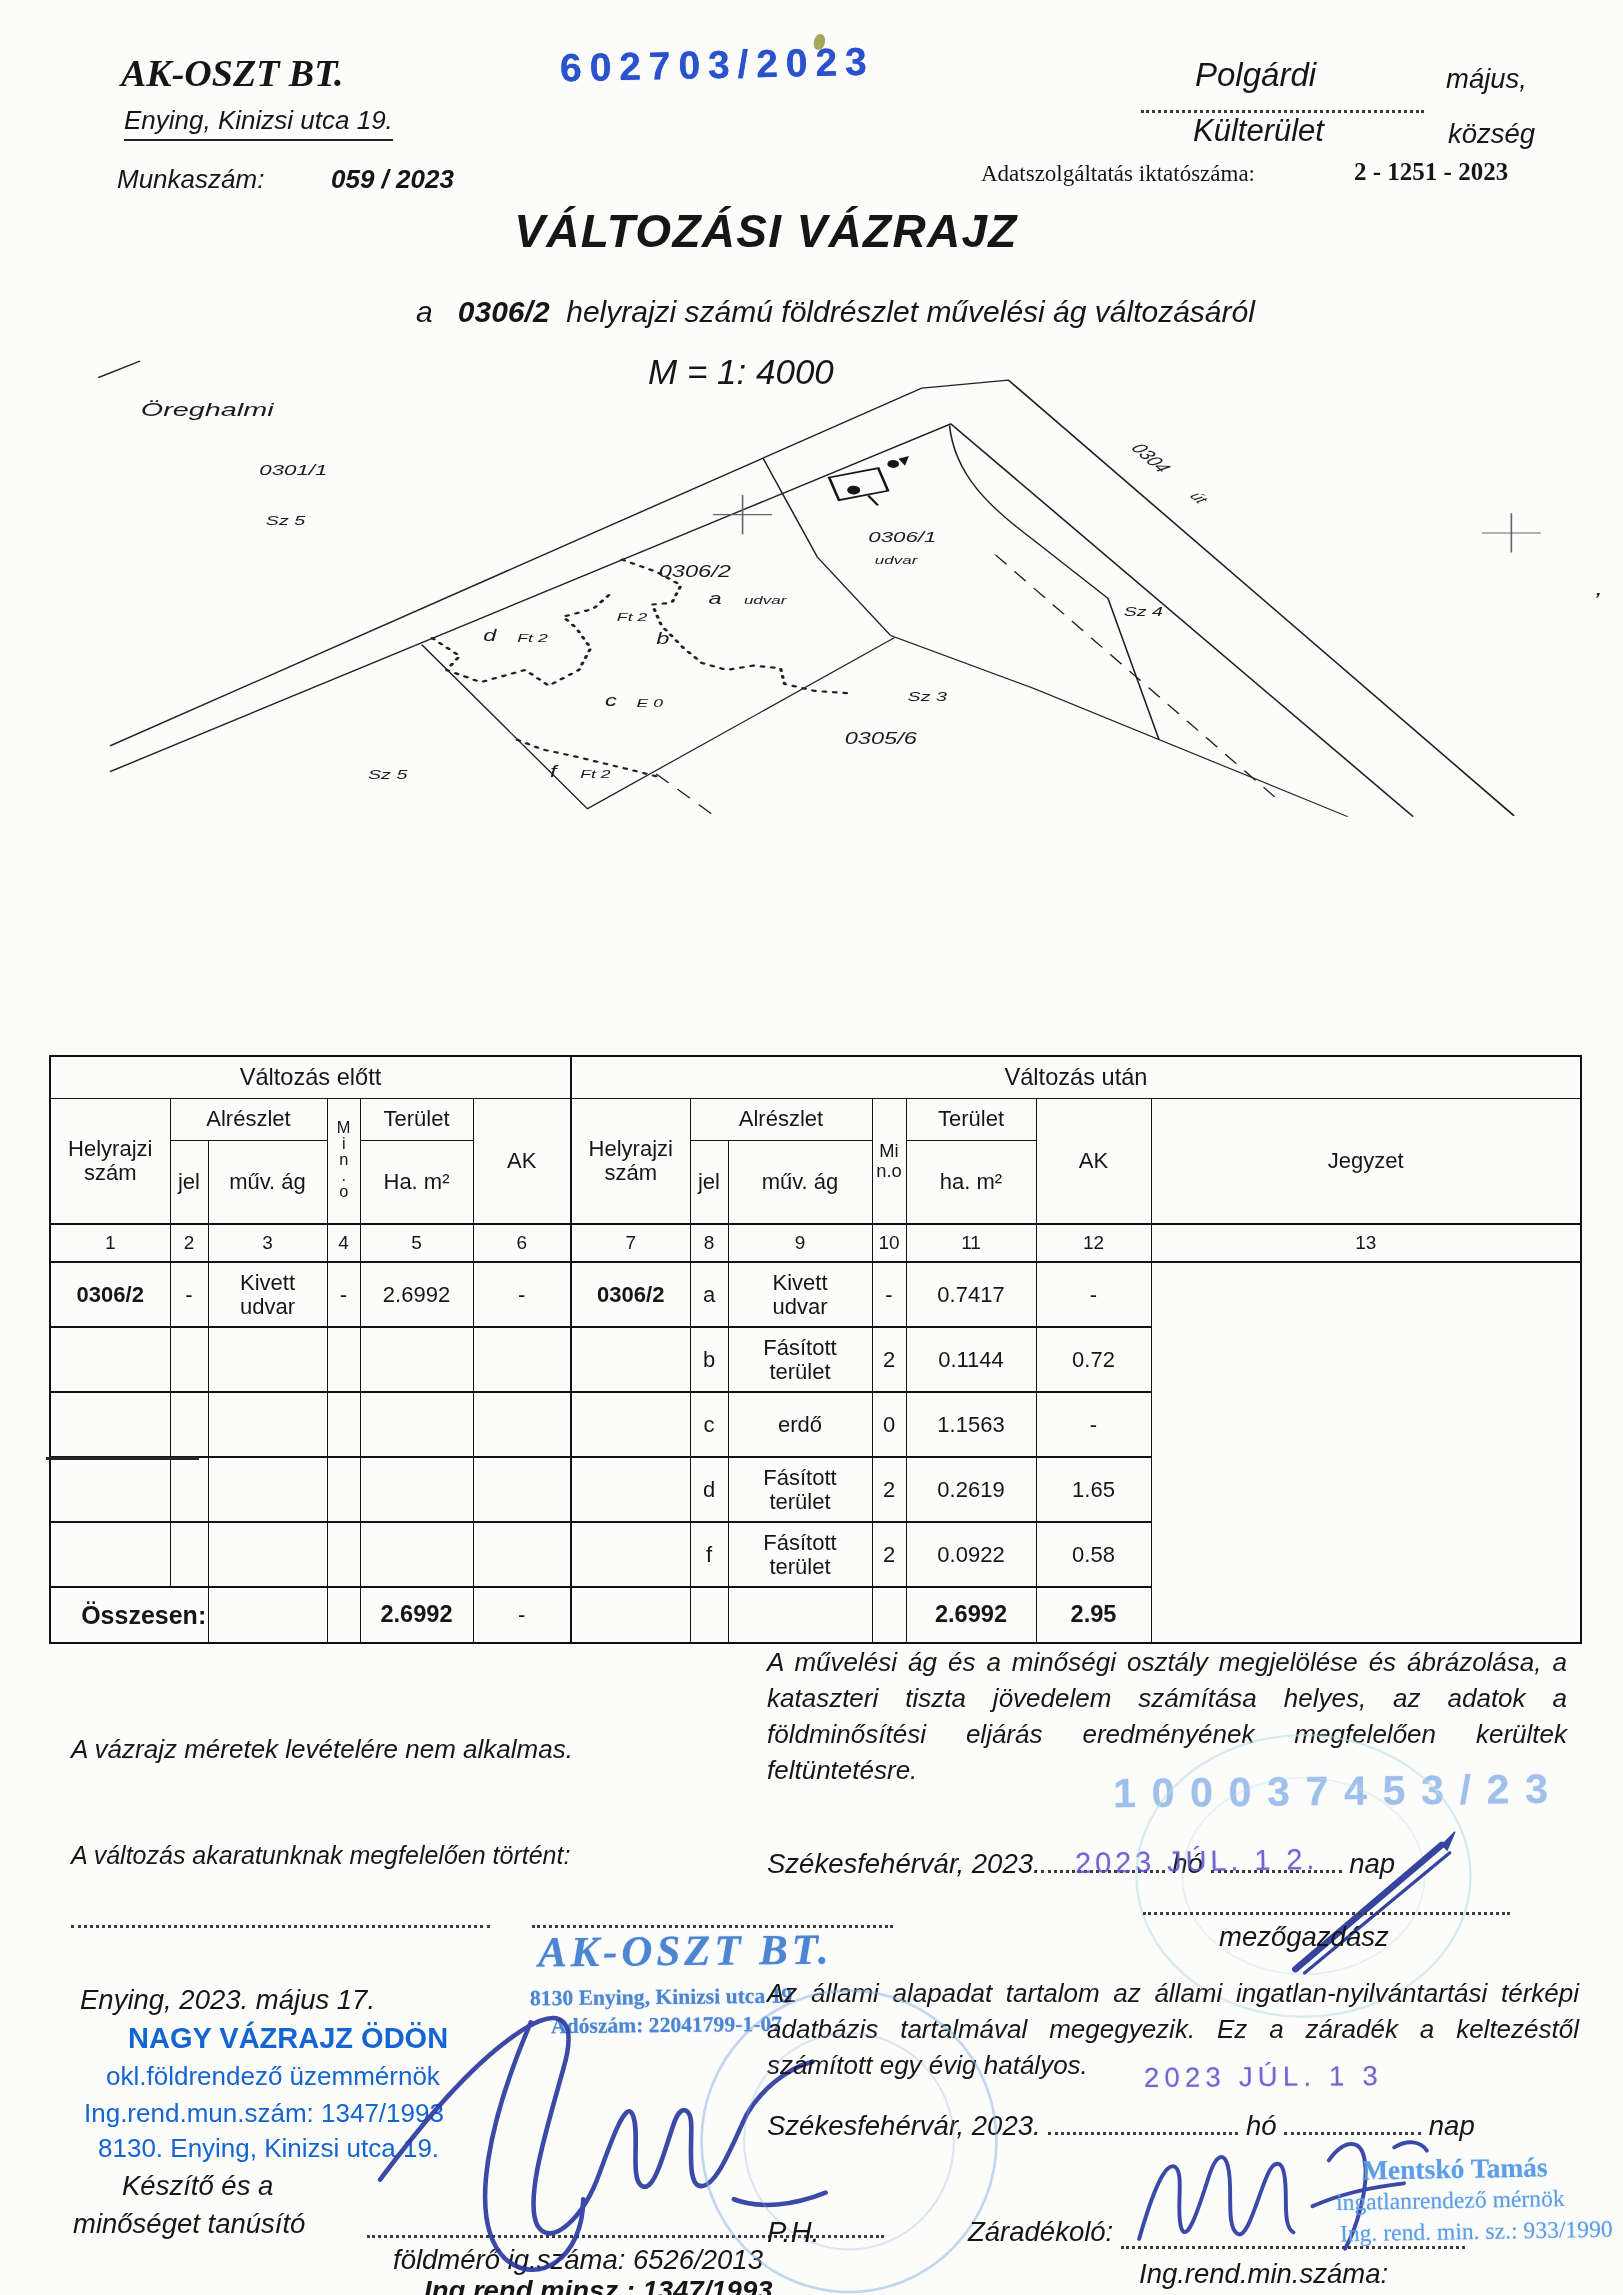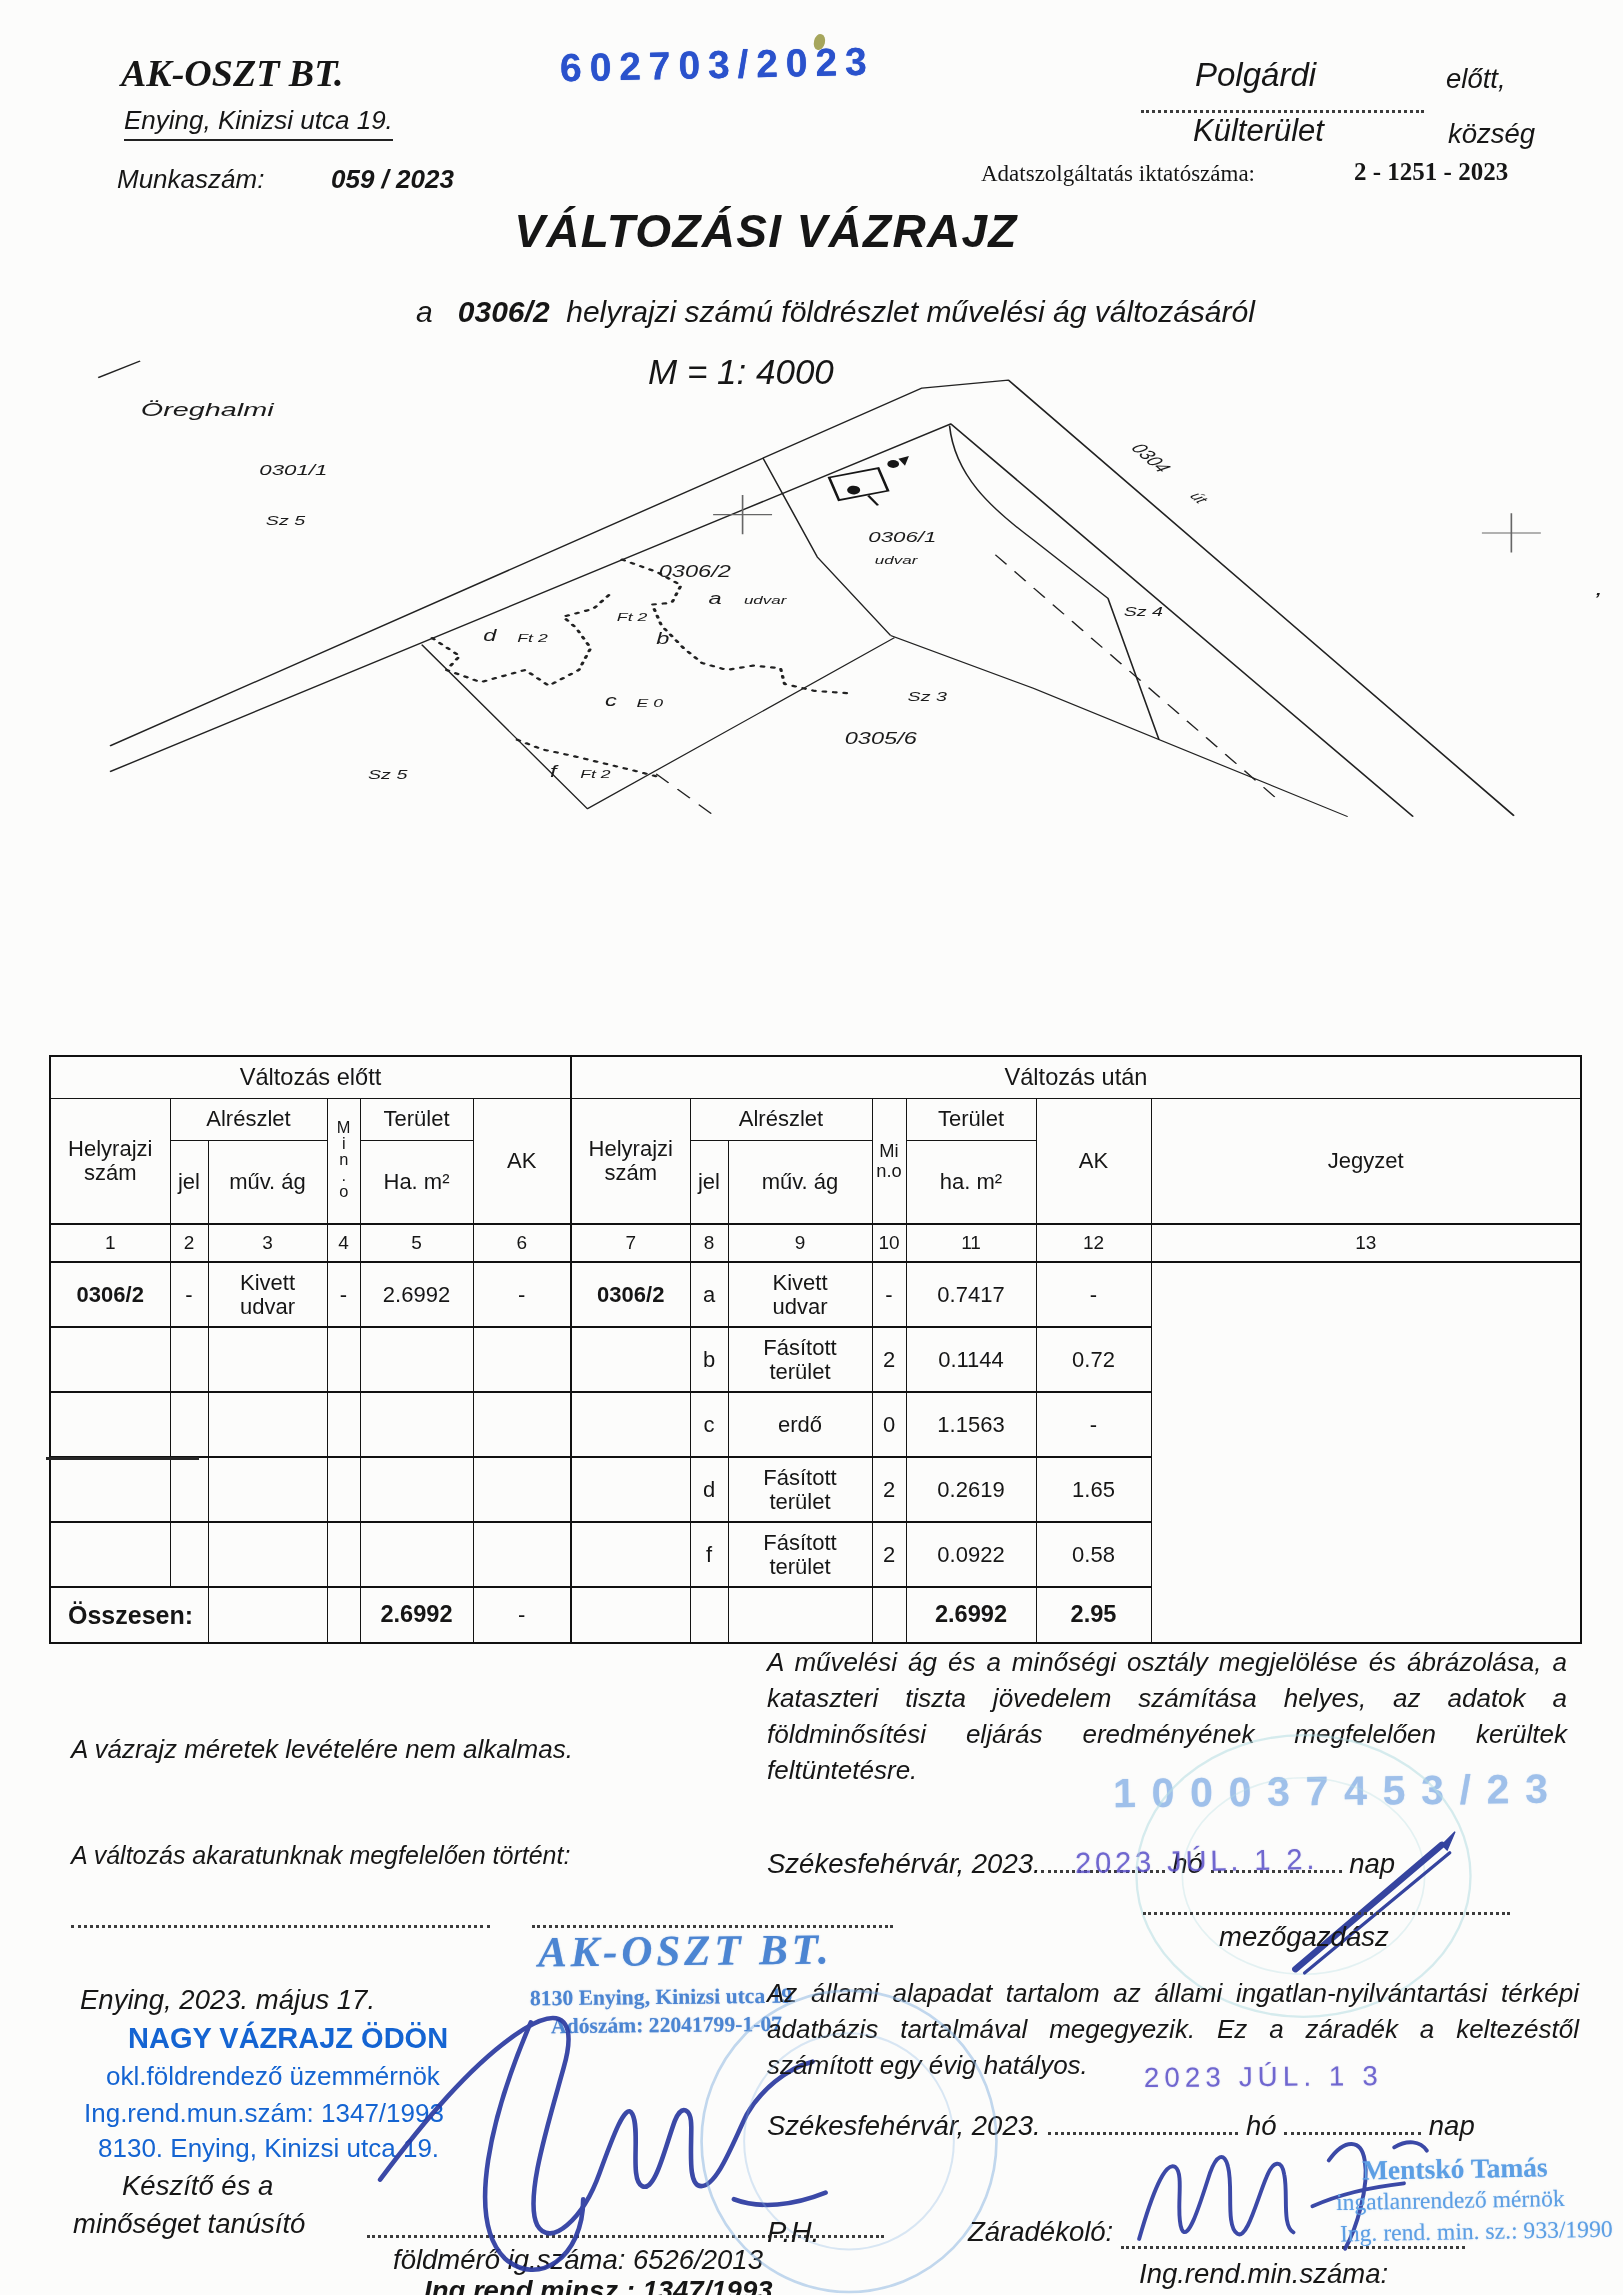--- a/index.html
+++ b/index.html
@@ -38,21 +38,21 @@
 <div class="abs ser b it" style="left:121px;top:51px;font-size:38px">AK-OSZT BT.</div>
 <div class="abs it" style="left:124px;top:105px;font-size:26px;border-bottom:2.6px solid #222;padding-bottom:2.6px">Enying, Kinizsi utca 19.</div>
 <span class="abs it" style="left:117px;top:164px;font-size:26px">Munkaszám:</span>
 <span class="abs it b" style="left:331px;top:164px;font-size:26px">059 /  2023</span>
 
 <div class="abs" style="left:560px;top:43px;font-size:39px;font-weight:600;letter-spacing:7.9px;color:#2a52cc;transform:rotate(-1.2deg);text-shadow:0 0 0.7px #2a52cc">602703/2023</div>
 <div class="abs" style="left:814px;top:34px;width:10.5px;height:15.7px;border-radius:50%;background:#96973f;opacity:.85;transform:rotate(14deg)"></div>
 
 <div class="abs it" style="left:1195px;top:56px;font-size:33px">Polgárdi</div>
 <div class="abs dotline" style="left:1141px;top:110px;width:283px"></div>
-<div class="abs it" style="left:1446px;top:63px;font-size:27.5px">előtt,</div>
+<div class="abs it" style="left:1446px;top:63px;font-size:27.5px">május,</div>
 <div class="abs it" style="left:1193px;top:113px;font-size:31px">Külterület</div>
 <div class="abs it" style="left:1448px;top:118px;font-size:27.5px">község</div>
 <span class="abs ser" style="left:981px;top:161px;font-size:23px">Adatszolgáltatás iktatószáma:</span>
 <span class="abs ser b" style="left:1354px;top:158px;font-size:25px">2 -  1251  -  2023</span>
 
 <div class="abs it b" style="left:242px;top:204px;width:1048px;text-align:center;font-size:46px;letter-spacing:1.3px">VÁLTOZÁSI VÁZRAJZ</div>
 <div class="abs" style="left:282px;top:295px;width:1107px;text-align:center;font-size:30px">
   <span class="it">a</span>&nbsp;&nbsp;
   <span class="it b">0306/2</span>&nbsp;
   <span class="it">helyrajzi számú földrészlet művelési ág változásáról</span>
@@ -246,21 +246,21 @@
         <td></td>
     <td class="vdiv"></td>
         <td>f</td>
         <td>Fásított
 terület</td>
         <td>2</td>
         <td>0.0922</td>
         <td>0.58</td>
   </tr>
   <tr class="total" style="height:56px">
-    <td colspan="2" class="b" style="text-align:left;padding-left:17px;font-size:25px">Összesen:</td>
+    <td colspan="2" class="b" style="text-align:right;padding-left:10px;font-size:25px">Összesen:</td>
     <td></td>
     <td></td>
     <td class="b" style="font-size:23.6px">2.6992</td>
     <td>-</td>
     <td class="vdiv"></td>
     <td></td>
     <td></td>
     <td></td>
     <td class="b" style="font-size:23.6px">2.6992</td>
     <td class="b" style="font-size:23.6px">2.95</td>

